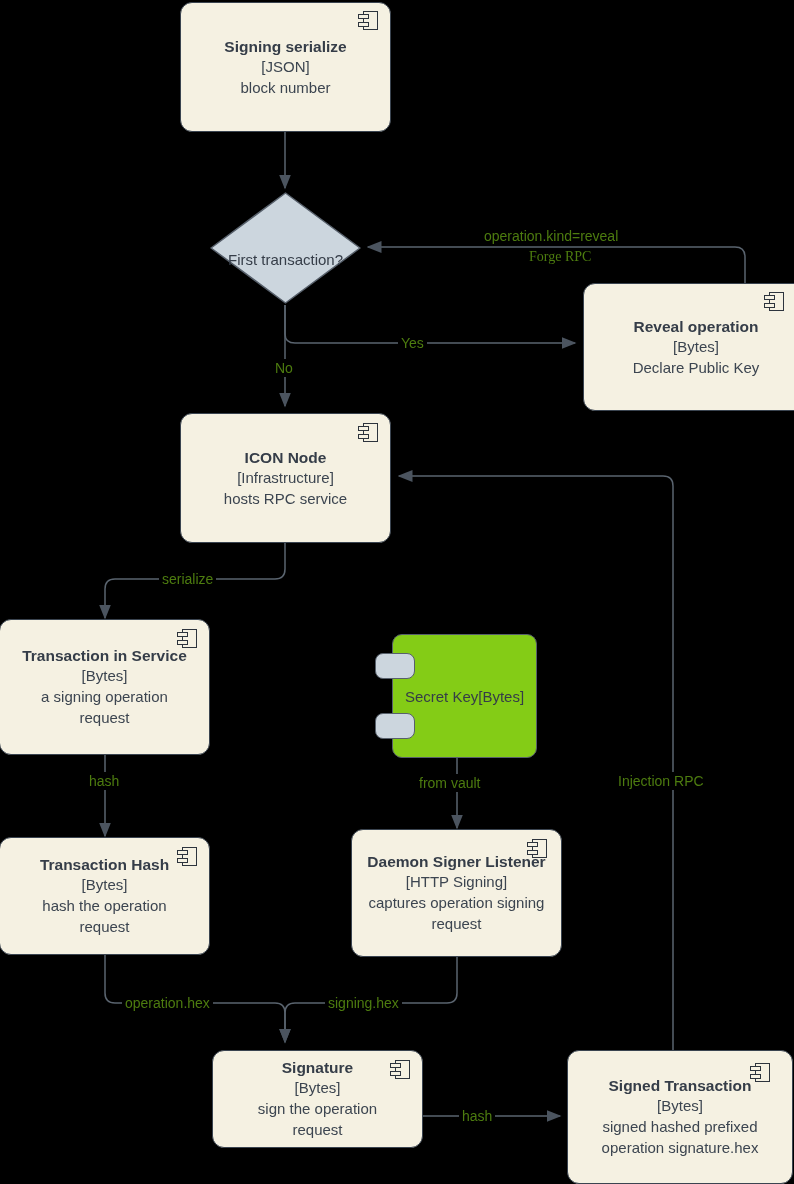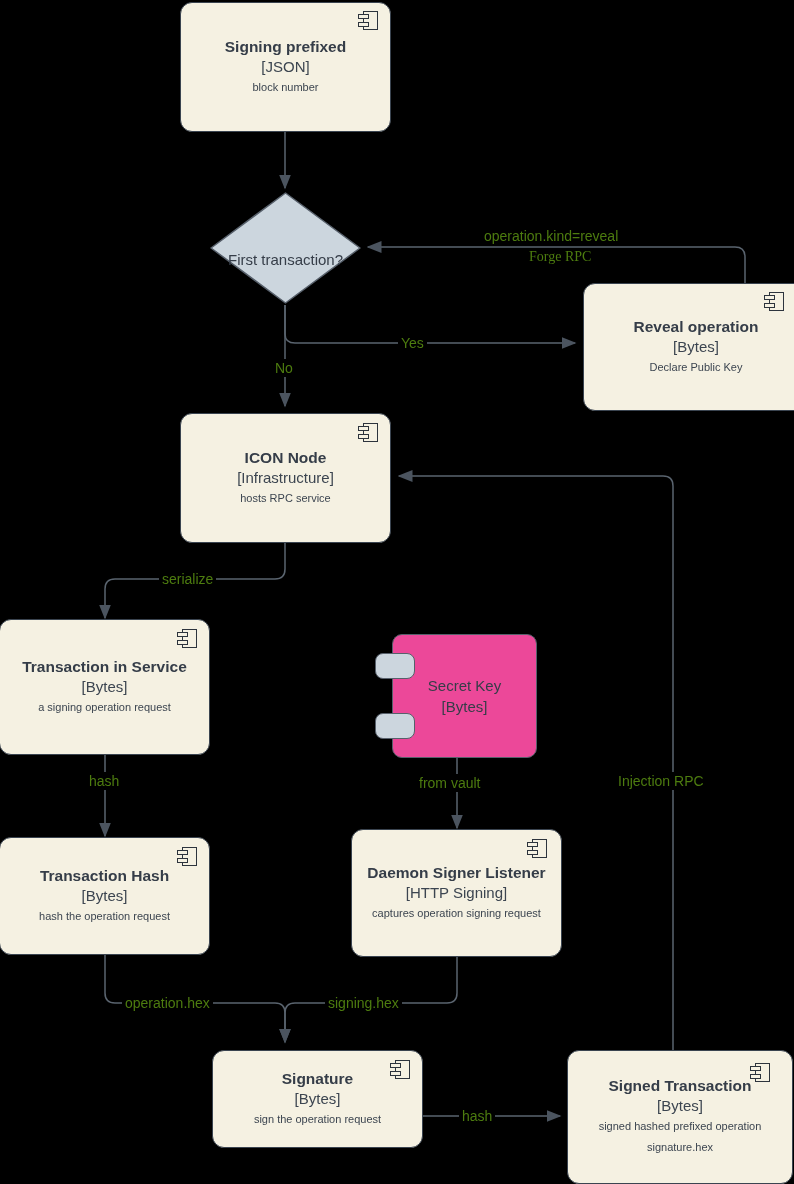--- a/index.html
+++ b/index.html
@@ -4,30 +4,30 @@
 <style>
   html,body{margin:0;padding:0;background:#000;}
   #stage{position:relative;width:794px;height:1184px;background:#000;overflow:hidden;
          font-family:"Liberation Sans","DejaVu Sans",sans-serif;}
   svg.edges{position:absolute;left:0;top:0;width:794px;height:1184px;pointer-events:none;}
   .node{position:absolute;box-sizing:border-box;border:1.4px solid #3a4450;border-radius:12px;
         background:#f5f1e2;display:flex;flex-direction:column;align-items:center;justify-content:center;
         text-align:center;color:#353d48;}
   .node .ttl{font-weight:bold;font-size:15.5px;line-height:20px;}
   .node .typ{font-size:15px;line-height:20px;color:#3c4550;}
-  .node .dsc{font-size:11px;line-height:21px;color:#3c4550;}
+  .node .dsc{font-size:15px;line-height:21px;color:#3c4550;}
   .cmp-icon{position:absolute;width:20px;height:19px;}
   .cmp-icon .body{position:absolute;left:5px;top:0;width:15px;height:19px;border:1.5px solid #2d343d;box-sizing:border-box;background:transparent;}
   .cmp-icon .t1{position:absolute;left:0;top:3px;width:11px;height:5px;border:1.5px solid #2d343d;box-sizing:border-box;background:#f5f1e2;}
   .cmp-icon .t2{position:absolute;left:0;top:11px;width:11px;height:5px;border:1.5px solid #2d343d;box-sizing:border-box;background:#f5f1e2;}
   .diamond{position:absolute;}
   .diamond .dlabel{position:absolute;left:0;top:11px;width:100%;height:100%;display:flex;
       align-items:center;justify-content:center;text-align:center;font-size:15px;line-height:21px;color:#353d48;}
   .comp-node{position:absolute;box-sizing:border-box;border:1.4px solid #57606b;border-radius:10px;
-     background:#ec4899;display:flex;flex-direction:column;align-items:center;justify-content:center;
+     background:#84cc16;display:flex;flex-direction:row;align-items:center;justify-content:center;
      text-align:center;color:#353d48;font-size:15px;line-height:21px;}
   .comp-tab{position:absolute;width:40px;height:26px;border:1.4px solid #57606b;border-radius:8px;background:#ccd6de;box-sizing:border-box;}
   .elabel{position:absolute;color:#4d7c0f;font-size:14px;line-height:18px;white-space:nowrap;background:#000;padding:0 3px;}
 </style>
 </head>
 <body>
 
 <div id="stage">
 
   <svg class="edges" viewBox="0 0 794 1184">
@@ -61,21 +61,21 @@
       <path d="M673,1052 L673,486 Q673,476 663,476 L399,476" marker-end="url(#arrow)"></path>
     </g>
   </svg>
 
   <div class="node" style="left:180px;top:2px;width:211px;height:130px;">
     <span class="cmp-icon" style="right:12px;top:8px;">
       <span class="body"></span>
         <span class="t1"></span>
         <span class="t2"></span>
     </span>
-    <div class="ttl">Signing prefixed</div>
+    <div class="ttl">Signing serialize</div>
     <div class="typ">[JSON]</div>
     <div class="dsc">block number</div>
   </div>
 
   <div class="diamond" style="left:208px;top:190px;width:155px;height:116px;">
     <svg width="155" height="116">
       <polygon points="77.5,3 152,58 77.5,113 3,58" fill="#ccd6de" stroke="#57606b" stroke-width="1.5" stroke-linejoin="round"></polygon>
     </svg>
     <div class="dlabel">First transaction?</div>
   </div>

